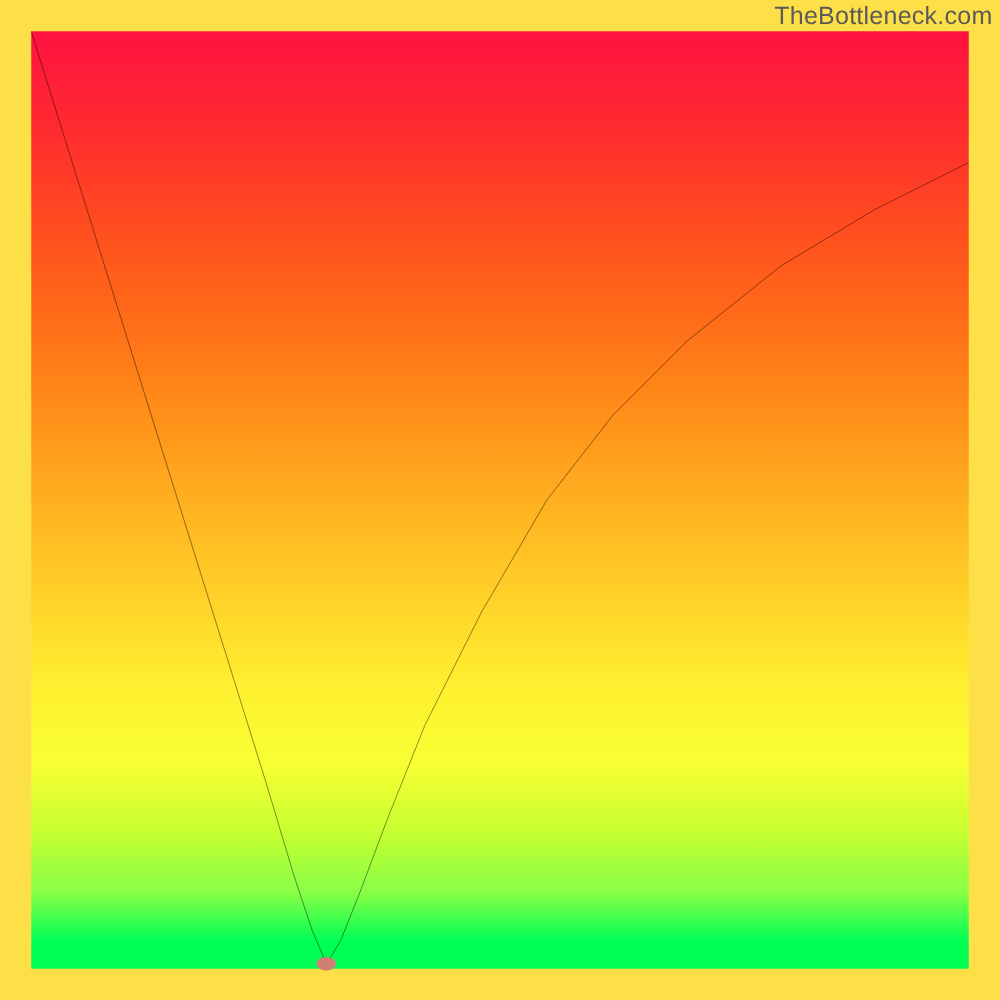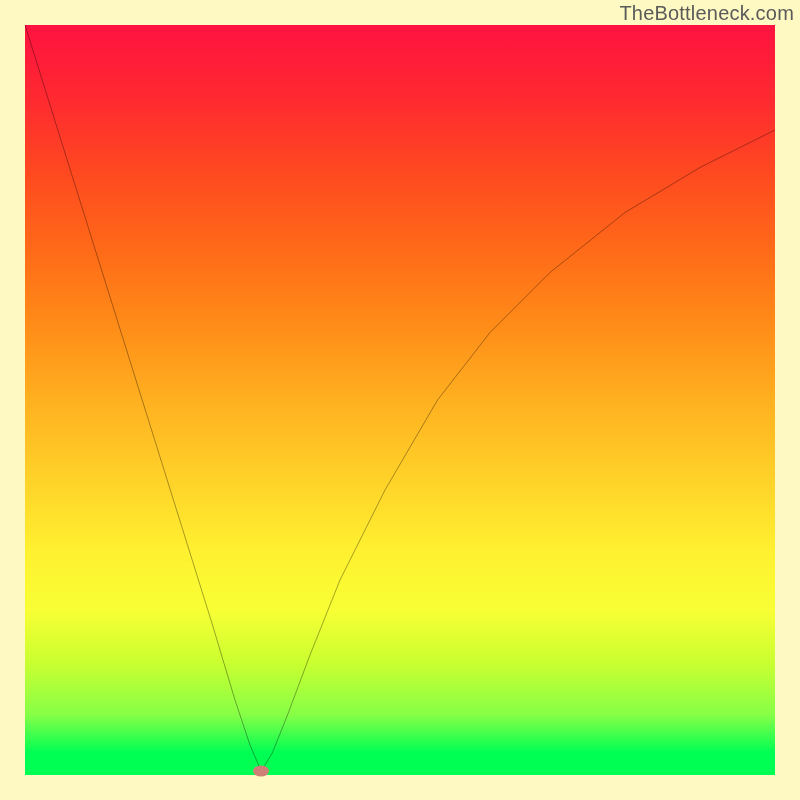--- a/index.html
+++ b/index.html
@@ -8,21 +8,21 @@
     width: 800px;
     height: 800px;
     background: #000;
     font-family: Arial, Helvetica, sans-serif;
     overflow: hidden;
   }
   .frame {
     position: relative;
     width: 800px;
     height: 800px;
-    background: #fef9c3;
+    background: #fde047;
   }
   .plot {
     position: absolute;
     left: 25px;
     top: 25px;
     width: 750px;
     height: 750px;
     background: linear-gradient(to bottom,
       #ff1240 0%,
       #ff2a30 10%,

